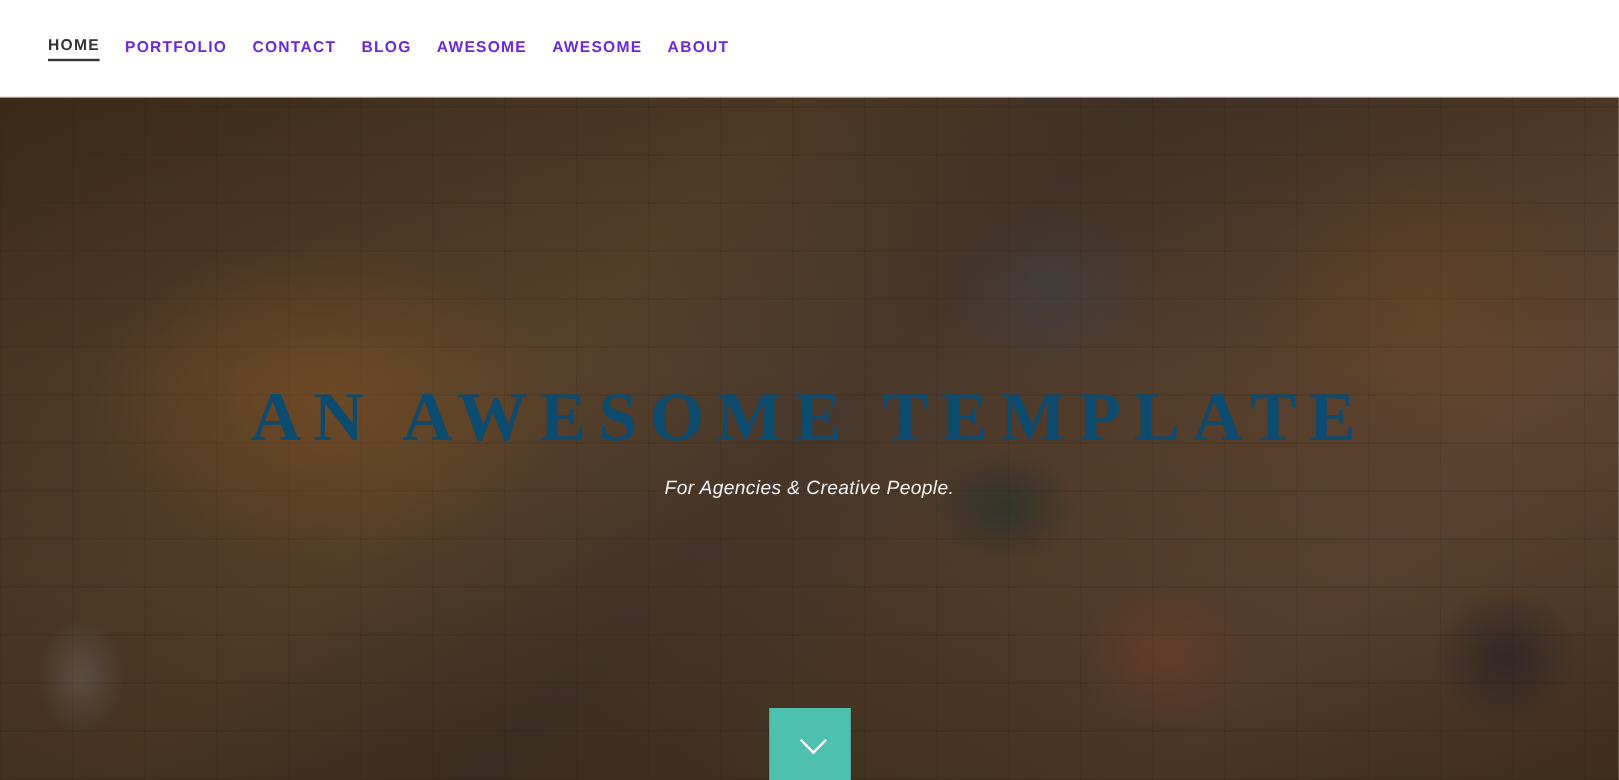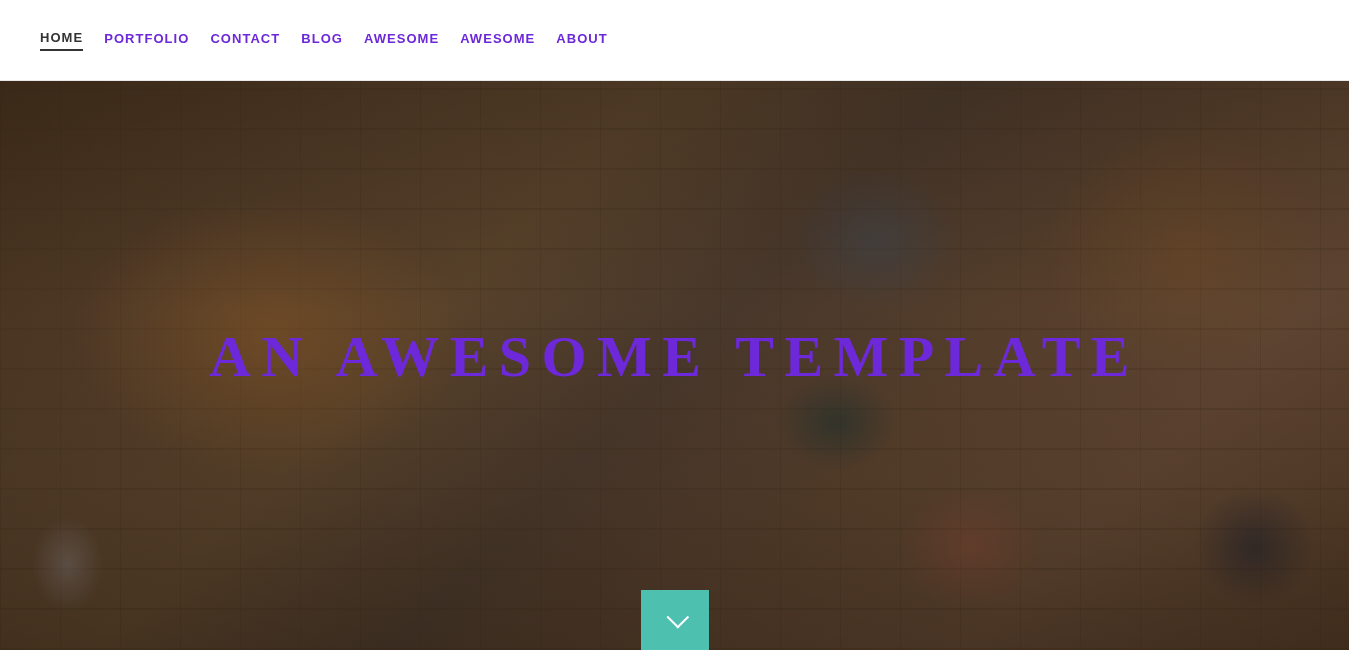--- a/index.html
+++ b/index.html
@@ -140,21 +140,21 @@
       z-index: 2;
       text-align: center;
       color: #fff;
     }
 
     .hero-title {
       font-size: 58px;
       font-weight: 700;
       letter-spacing: 0.18em;
       text-transform: uppercase;
-      color: #6d28d9;
+      color: #0c4a6e;
       margin-bottom: 18px;
       font-family: 'Georgia', serif;
     }
 
     .hero-subtitle {
       font-size: 16px;
       font-weight: 400;
       color: #f0f0f0;
       letter-spacing: 0.02em;
       font-style: italic;
@@ -200,17 +200,18 @@
     <a class="nav-item">AWESOME</a>
     <a class="nav-item">ABOUT</a>
   </nav>
 </header>
 
 <section class="hero">
   <div class="hero-bg"></div>
 
   <div class="hero-content">
     <h1 class="hero-title">AN AWESOME TEMPLATE</h1>
+    <p class="hero-subtitle">For Agencies &amp; Creative People.</p>
   </div>
 
   <div class="scroll-down-btn">
   </div>
 </section>
 
 </body></html>

